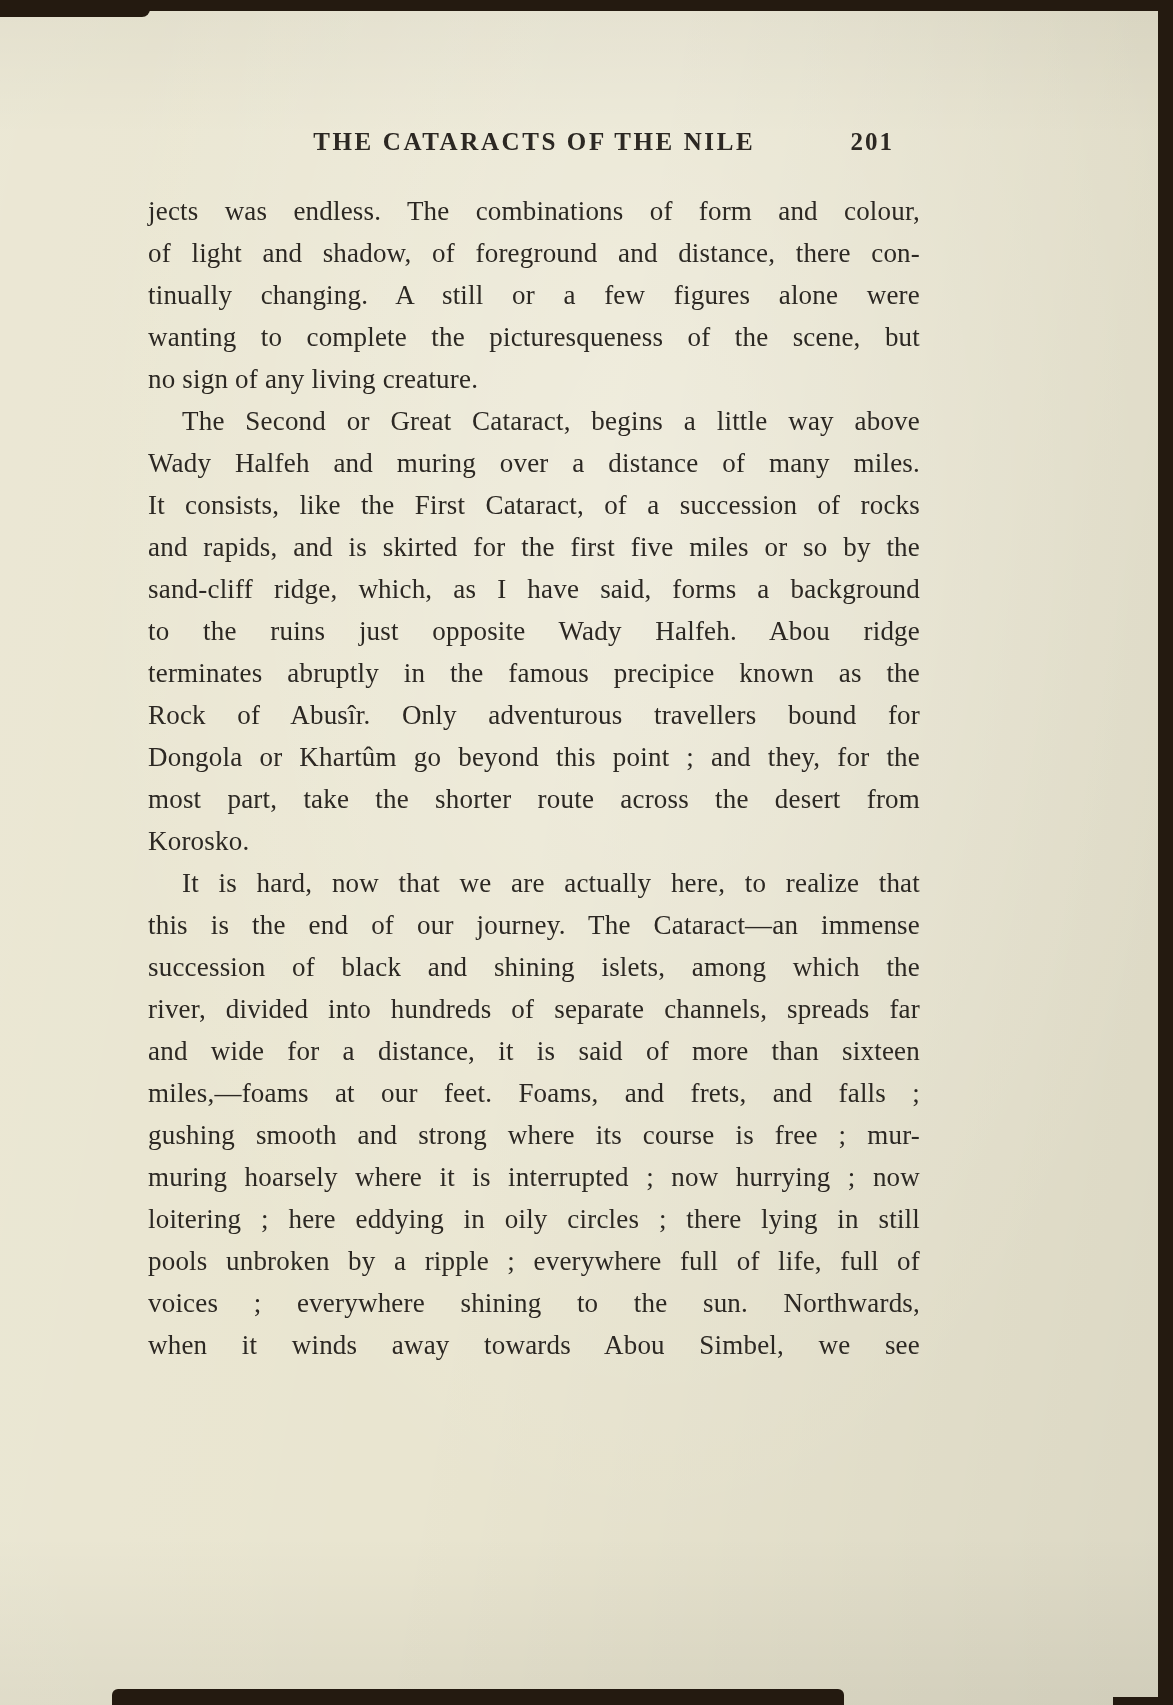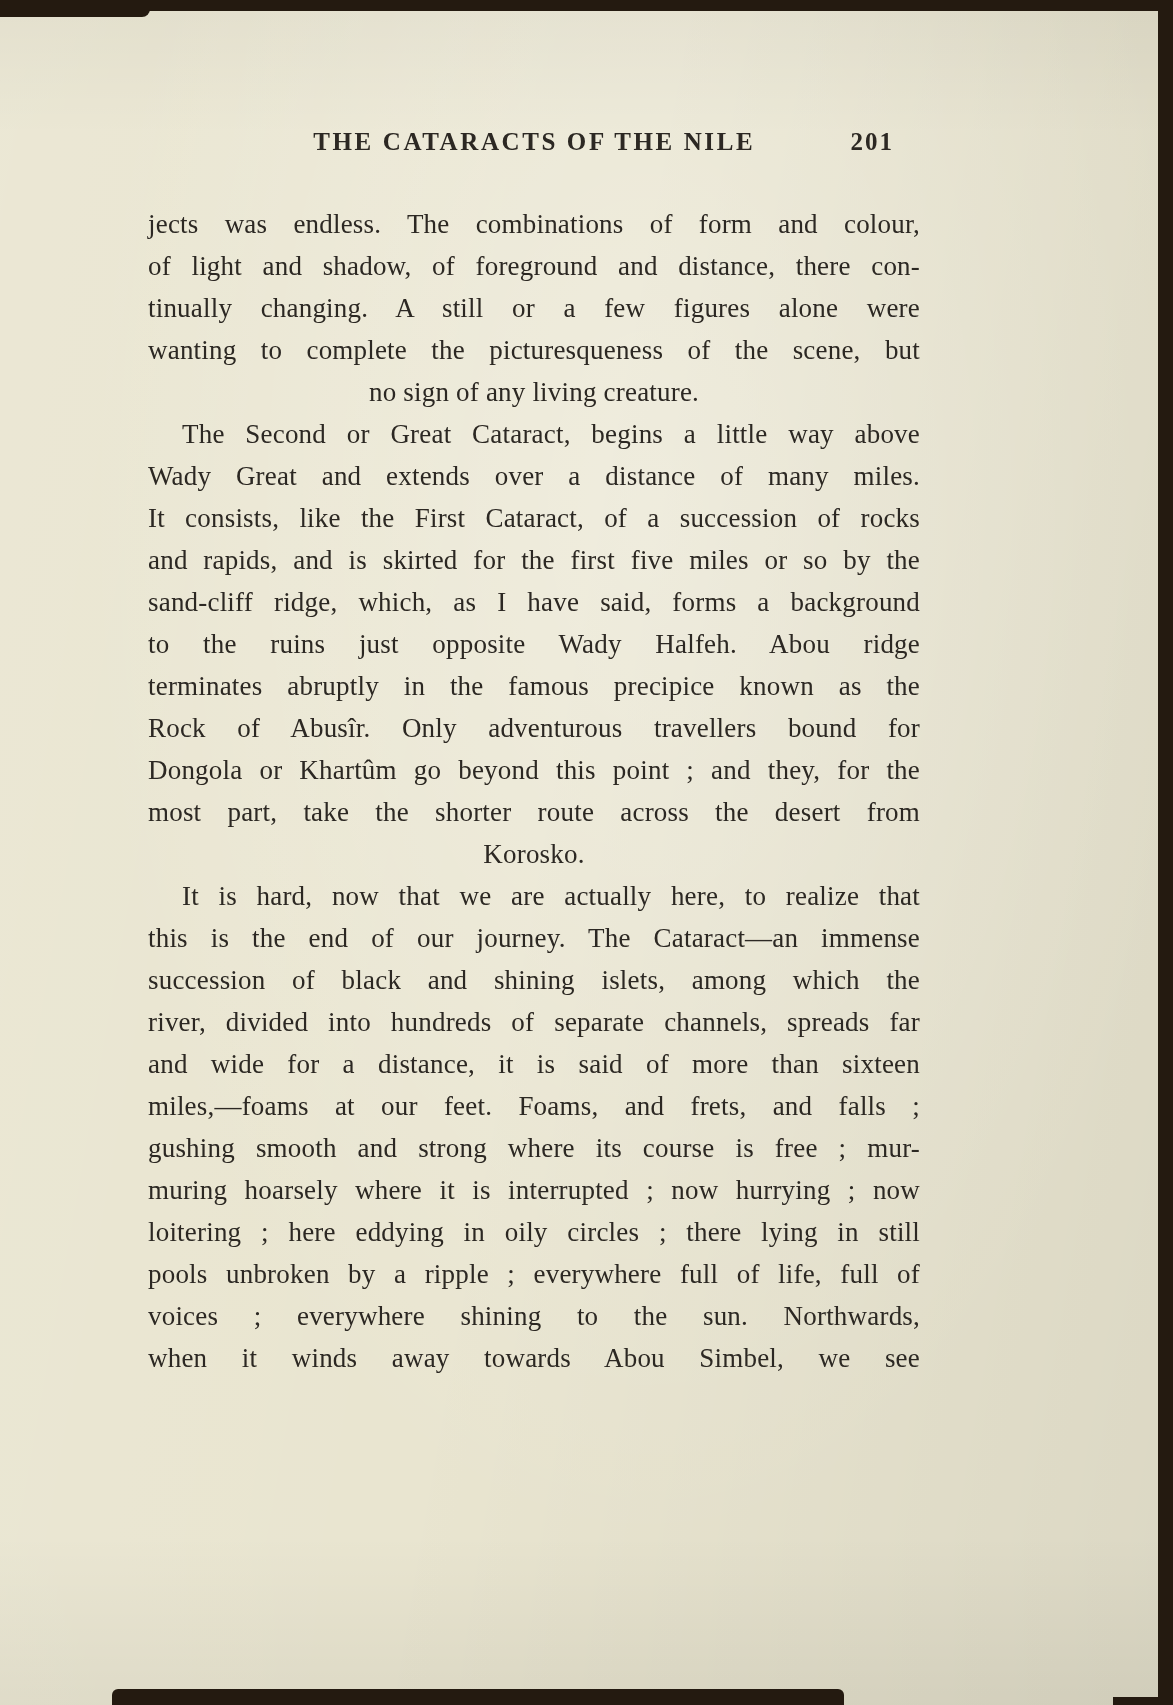--- a/index.html
+++ b/index.html
@@ -52,31 +52,31 @@
     letter-spacing: 2.6px;
     padding-left: 70px;
   }
   .running-head .folio {
     letter-spacing: 2px;
     padding-right: 26px;
   }
 
   .text-block {
     position: absolute;
-    top: 203px;
+    top: 190px;
     left: 148px;
     width: 772px;
     font-size: 27px;
     letter-spacing: 0.2px;
   }
   .line {
     height: 42px;
     line-height: 42px;
     white-space: nowrap;
-    text-align: center;
+    text-align: left;
   }
   .line.j {
     white-space: normal;
     text-align: justify;
     text-align-last: justify;
   }
   .line.indent {
     text-indent: 34px;
   }
 </style>
@@ -91,21 +91,21 @@
     <span class="folio">201</span>
   </div>
 
   <div class="text-block">
       <div class="line j">jects was endless.  The combinations of form and colour,</div>
       <div class="line j">of light and shadow, of foreground and distance, there con-</div>
       <div class="line j">tinually changing.  A still or a few figures alone were</div>
       <div class="line j">wanting to complete the picturesqueness of the scene, but</div>
       <div class="line">no sign of any living creature.</div>
       <div class="line j indent">The Second or Great Cataract, begins a little way above</div>
-      <div class="line j">Wady Great and extends over a distance of many miles.</div>
+      <div class="line j">Wady Halfeh and muring over a distance of many miles.</div>
       <div class="line j">It consists, like the First Cataract, of a succession of rocks</div>
       <div class="line j">and rapids, and is skirted for the first five miles or so by the</div>
       <div class="line j">sand-cliff ridge, which, as I have said, forms a background</div>
       <div class="line j">to the ruins just opposite Wady Halfeh.  Abou ridge</div>
       <div class="line j">terminates abruptly in the famous precipice known as the</div>
       <div class="line j">Rock of Abusîr.  Only adventurous travellers bound for</div>
       <div class="line j">Dongola or Khartûm go beyond this point ; and they, for the</div>
       <div class="line j">most part, take the shorter route across the desert from</div>
       <div class="line">Korosko.</div>
       <div class="line j indent">It is hard, now that we are actually here, to realize that</div>

